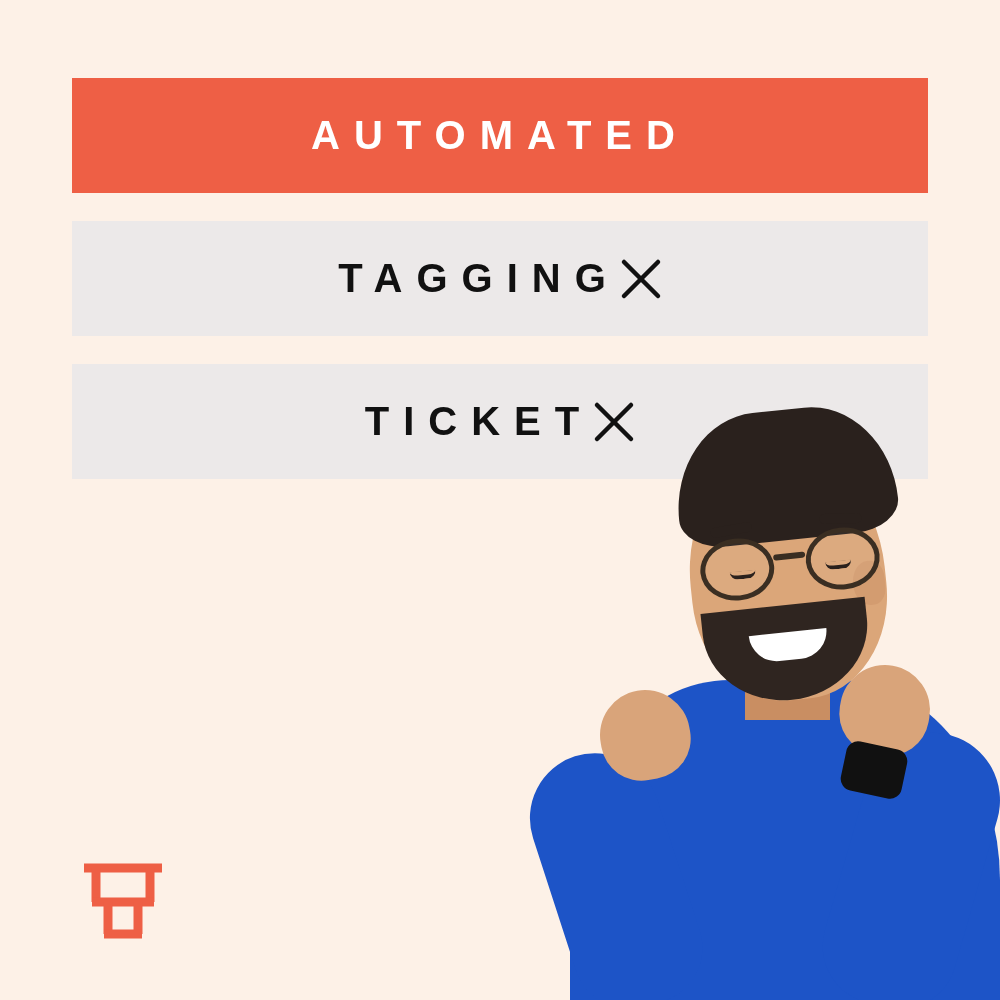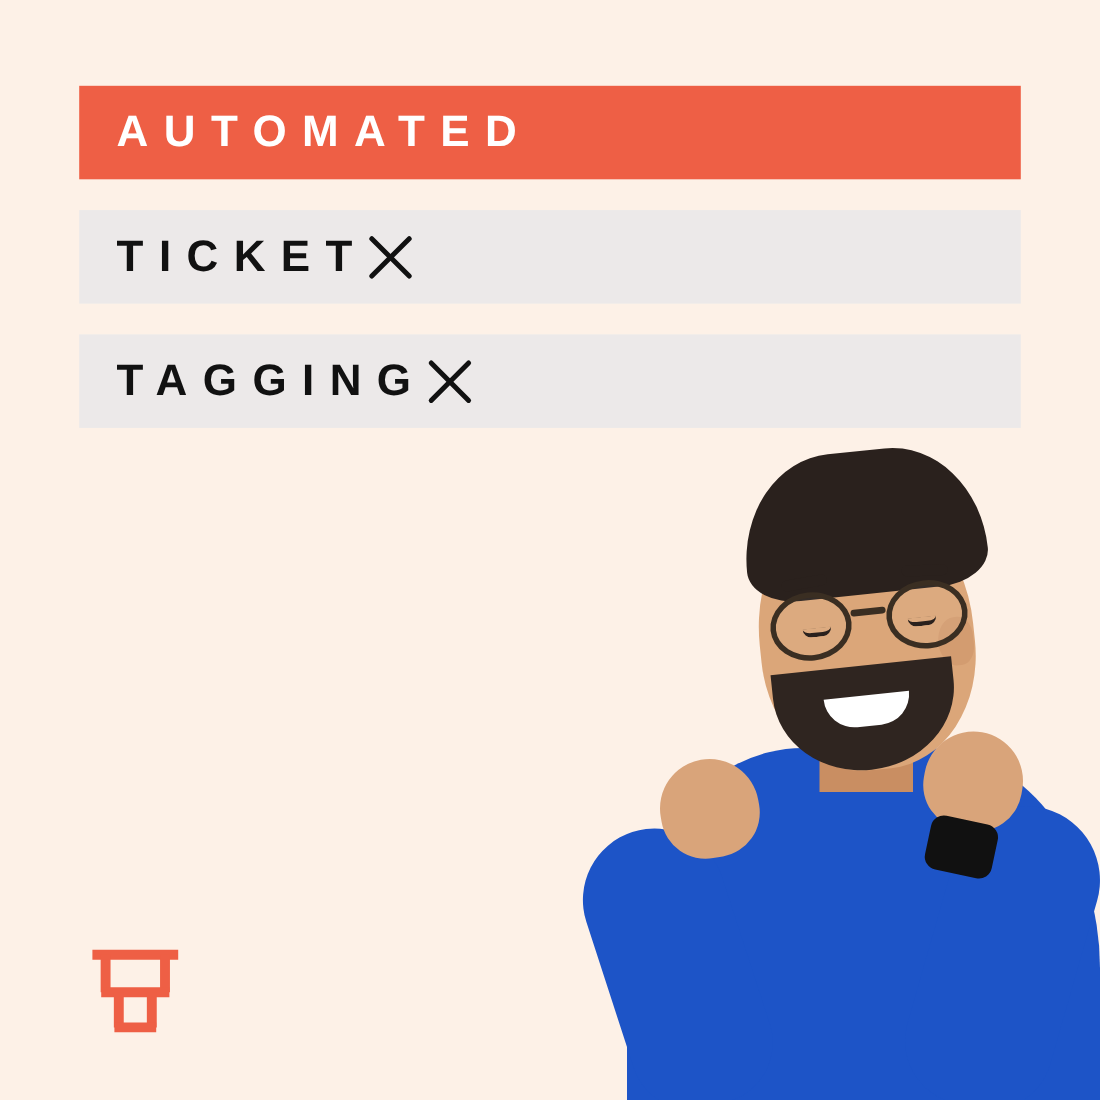--- a/index.html
+++ b/index.html
@@ -13,22 +13,22 @@
   }
   .banner-stack {
     position: absolute;
     left: 72px;
     top: 78px;
     width: 856px;
   }
   .banner {
     display: flex;
     align-items: center;
-    justify-content: flex-start;
-    height: 85px;
+    justify-content: center;
+    height: 115px;
     padding: 0 34px;
     margin-bottom: 28px;
   }
   .banner-label {
     font-size: 40px;
     font-weight: 800;
     letter-spacing: 14px;
     text-transform: uppercase;
   }
   .banner.primary {
@@ -225,28 +225,28 @@
   }
 </style>
 </head>
 <body>
 
 <div class="banner-stack">
   <div class="banner primary">
     <span class="banner-label">AUTOMATED</span>
   </div>
   <div class="banner secondary">
-    <span class="banner-label">TICKET</span>
+    <span class="banner-label">TAGGING</span>
     <svg class="close-x" viewBox="0 0 42 42">
       <line x1="4" y1="4" x2="38" y2="38"></line>
       <line x1="38" y1="4" x2="4" y2="38"></line>
     </svg>
   </div>
   <div class="banner secondary">
-    <span class="banner-label">TAGGING</span>
+    <span class="banner-label">TICKET</span>
     <svg class="close-x" viewBox="0 0 42 42">
       <line x1="4" y1="4" x2="38" y2="38"></line>
       <line x1="38" y1="4" x2="4" y2="38"></line>
     </svg>
   </div>
 </div>
 
 <div class="logo">
   <svg viewBox="0 0 90 90" width="90" height="90">
     <g fill="none" stroke="#ee5f45" stroke-width="9" stroke-linecap="butt">

